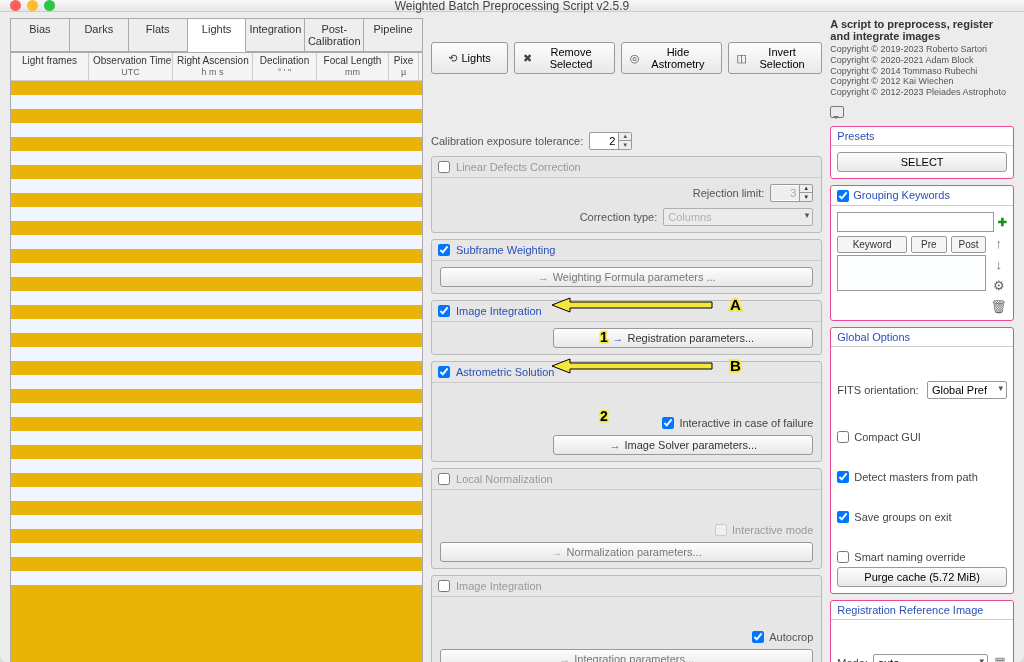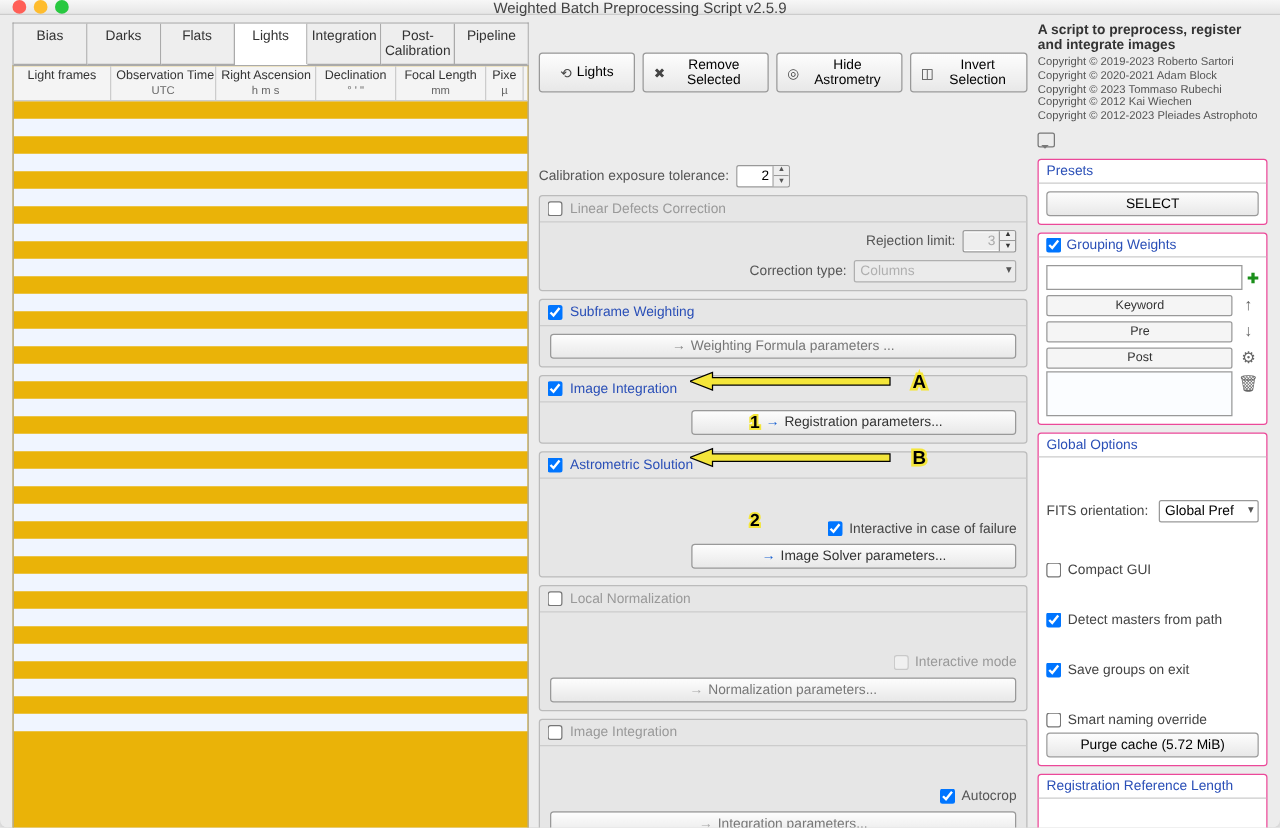--- a/index.html
+++ b/index.html
@@ -66,21 +66,21 @@
   .arrow-annot .letter { font-weight:bold; fill:#000; paint-order:stroke; stroke:#f4e63a; stroke-width:4px; font-family:Arial; }
 
   .right-title { font-weight:bold; font-size:11px; }
   .right-block { display:flex; flex-direction:column; gap:2px; }
   .copyright { font-size:9px; color:#555; line-height:1.2; }
 
   .group { border:1px solid #ec4899; border-radius:3px; background:#ffffff; }
   .group-hd { padding:3px 6px; font-size:11px; color:#2a4fb7; border-bottom:1px solid #ccc;}
   .group-body { padding:6px; display:flex; flex-direction:column; gap:4px; }
 
-  .tb-row { display:flex; gap:4px;flex-direction:column;}
+  .tb-row { display:flex; gap:4px;}
   .tb-cell { flex:1; border:1px solid #999; background:#f5f5f5; font-size:10px; text-align:center; padding:2px 0; border-radius:2px; cursor:pointer;}
   .kw-input { border:1px solid #999; height:20px; width:100%; background:#fff;}
   .kw-list { border:1px solid #999; height:36px; background:#fbfdff; }
   .side-icons { display:flex; flex-direction:column; gap:6px; align-items:center; color:#666; font-size:13px;}
   .side-icons span{cursor:pointer;}
   .plus-green { color:#1a8f1a; font-weight:bold;}
 
   .chkline { display:flex; align-items:center; gap:5px; font-size:11px; color:#444;margin-top:28px;}
 
   .out-input { border:1px solid #999; height:20px; flex:1; padding:0 4px; font-size:11px; background:#fff;}
@@ -218,21 +218,21 @@
             <span class="spin">
                 <input disabled="" style="color: rgb(170, 170, 170); background: rgb(238, 238, 238);" value="3">
                 <span class="spin-btns">
                   <span>▲</span>
                   <span>▼</span>
                 </span>
               </span>
           </div>
           <div class="line">
               <label>Correction type:</label>
-            <span class="sel-wrap"><select class="select disabled" disabled="" style="width:130px;"><option>Columns</option></select></span>
+            <span class="sel-wrap"><select class="select disabled" disabled="" style="width:150px;"><option>Columns</option></select></span>
           </div>
         </div>
       </div>
 
       <div class="panel">
         <div class="panel-hd">
             <input type="checkbox" class="chk" checked="" style="">
             <span class="panel-title">Subframe Weighting</span>
           </div>
         <div class="panel-body">
@@ -322,38 +322,38 @@
       </div>
 
     </div>
 
     <div class="right-col">
       <div class="right-block">
         <div class="right-title">A script to preprocess, register and integrate images</div>
         <div id="copylines">
             <div class="copyright">Copyright © 2019-2023 Roberto Sartori</div>
             <div class="copyright">Copyright © 2020-2021 Adam Block</div>
-            <div class="copyright">Copyright © 2023 Tommaso Rubechi</div>
+            <div class="copyright">Copyright © 2014 Tommaso Rubechi</div>
             <div class="copyright">Copyright © 2012 Kai Wiechen</div>
             <div class="copyright">Copyright © 2012-2023 Pleiades Astrophoto</div>
           </div>
         <div style="margin-top:6px;"><span class="chat-ico"></span></div>
       </div>
 
       <div class="group">
         <div class="group-hd">Presets</div>
         <div class="group-body">
           <button class="btn" style="">
               <span>SELECT</span>
             </button>
         </div>
       </div>
 
       <div class="group">
-        <div class="group-hd"><input type="checkbox" class="chk" checked="" style="vertical-align: middle; margin-right: 4px;"><span>Grouping Weights</span></div>
+        <div class="group-hd"><input type="checkbox" class="chk" checked="" style="vertical-align: middle; margin-right: 4px;"><span>Grouping Keywords</span></div>
         <div class="group-body">
           <div style="display:flex;gap:4px;align-items:center;">
             <input class="kw-input" style="">
             <span class="plus-green">✚</span>
           </div>
           <div style="display:flex;gap:4px;">
             <div style="flex:1;display:flex;flex-direction:column;gap:2px;">
               <div class="tb-row">
                 <div class="tb-cell">Keyword</div>
                 <div class="tb-cell" style="flex:.5;">Pre</div>
@@ -396,21 +396,21 @@
                 <span>Smart naming override</span>
               </div>
             </div>
           <button class="btn" style="justify-content:center;">
               <span>Purge cache (5.72 MiB)</span>
             </button>
         </div>
       </div>
 
       <div class="group">
-        <div class="group-hd">Registration Reference Length</div>
+        <div class="group-hd">Registration Reference Image</div>
         <div class="group-body">
           <div class="chkline">
               <span>Mode:</span>
               <span class="sel-wrap" style="flex:1;"><select class="select" style="width:100%;"><option>auto</option></select></span>
               <span style="color:#777;">🗑</span>
             </div>
           <input class="out-input" disabled="" style="color: rgb(170, 170, 170); background: rgb(238, 238, 238);" value="auto">
         </div>
       </div>
 

